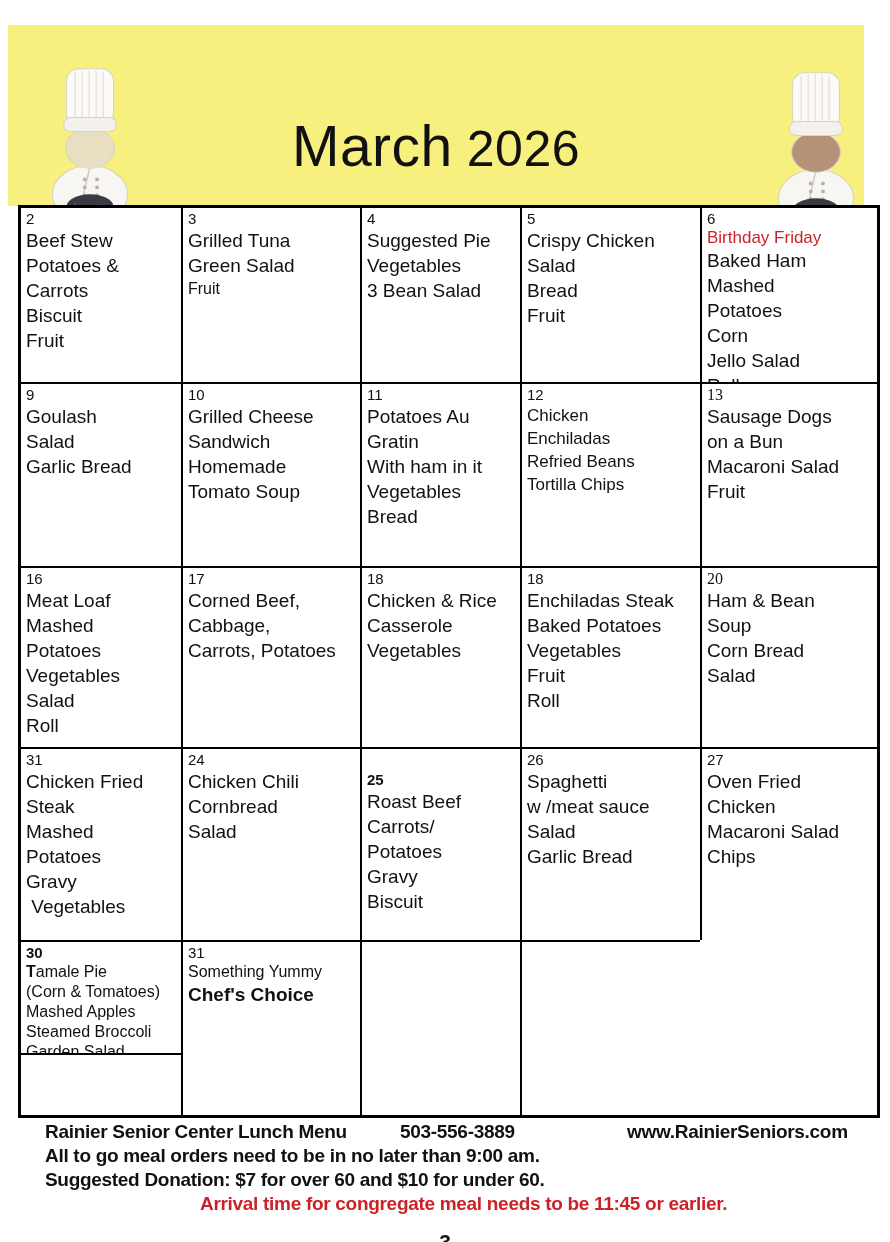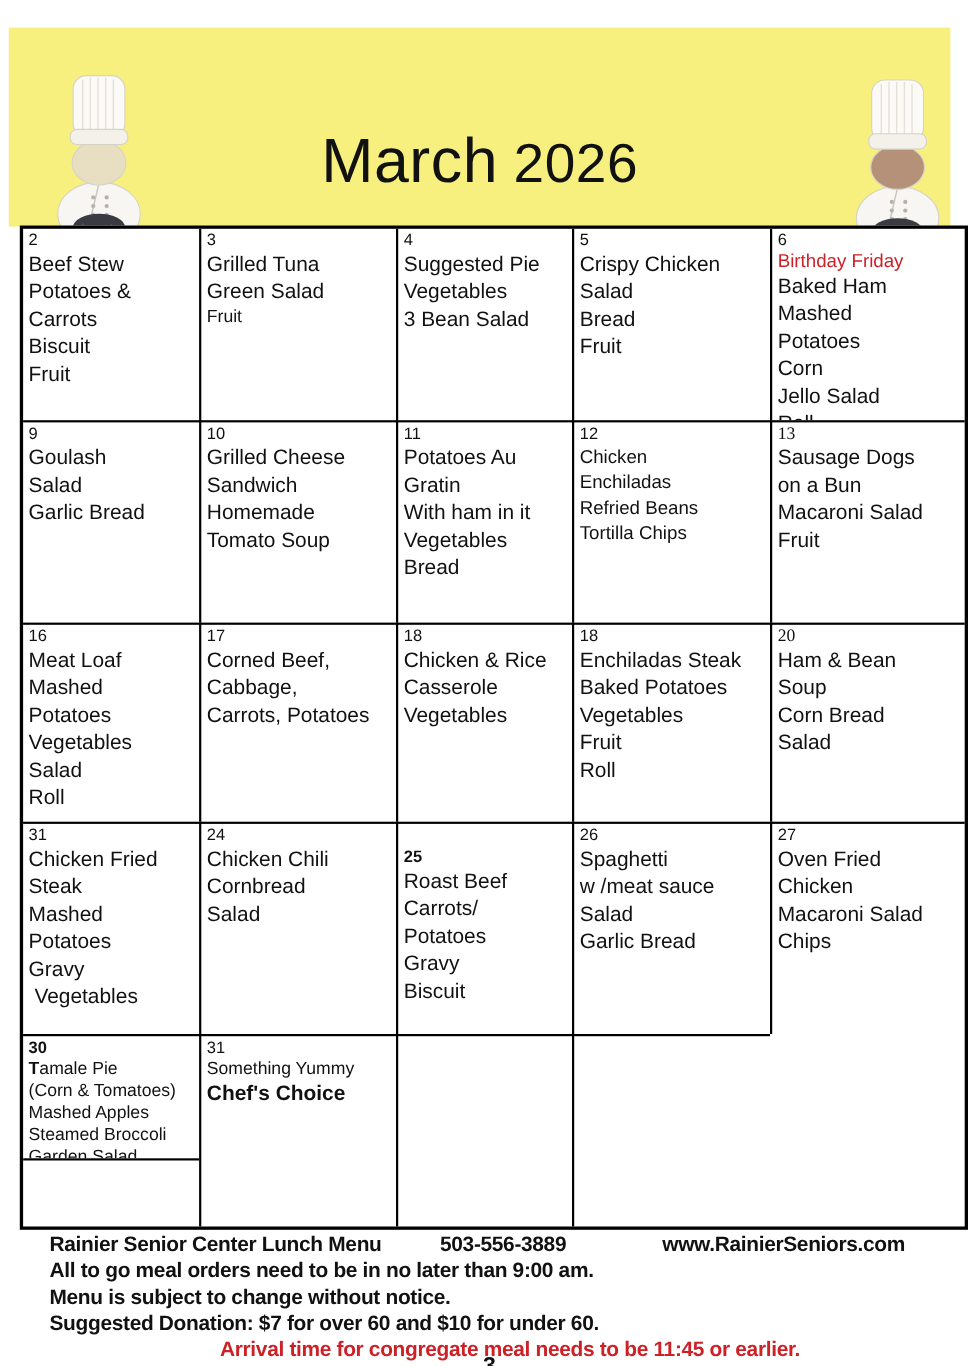--- a/index.html
+++ b/index.html
@@ -52,21 +52,21 @@
     color:var(--accent-red,#CC2127);font-weight:bold;font-size:17.5px;
     text-decoration:underline;letter-spacing:-0.2px;
   }
   
   .footer{
     position:absolute;left:45px;top:1120px;width:845px;
     font-weight:bold;font-size:19px;line-height:24px;letter-spacing:-0.3px;
   }
   .f-line{position:relative;height:24px;}
   .f-phone{position:absolute;left:355px;top:0;}
-  .f-site{position:absolute;left:557px;top:0;}
+  .f-site{position:absolute;left:582px;top:0;}
   .f-red{color:var(--accent-red,#CC2127);margin-left:155px;}
   .page-num{
     position:absolute;left:0;right:0;top:1230px;text-align:center;
     font-weight:bold;font-size:21px;
   }
   
   .chef .outline{stroke:#d6d3c8;stroke-width:1.2;}
 </style>
 </head>
 <body style="--band-yellow: #F7F07E; --accent-red: #CC2127; --skin-left: #E8DFC2; --skin-right: #B5917A;">
@@ -322,17 +322,16 @@
     </div>
   </div>
 
 <div class="footer">
   <div class="f-line">
     <span>Rainier Senior Center Lunch Menu</span>
     <span class="f-phone">503-556-3889</span>
     <span class="f-site">www.RainierSeniors.com</span>
   </div>
   <div>All to go meal orders need to be in no later than 9:00 am.</div>
-  <div>Menu is subject to change without notice.</div>
   <div>Suggested Donation: $7 for over 60 and $10 for under 60.</div>
   <div class="f-red">Arrival time for congregate meal needs to be 11:45 or earlier.</div>
 </div>
 <div class="page-num">3</div>
 
 </body></html>

